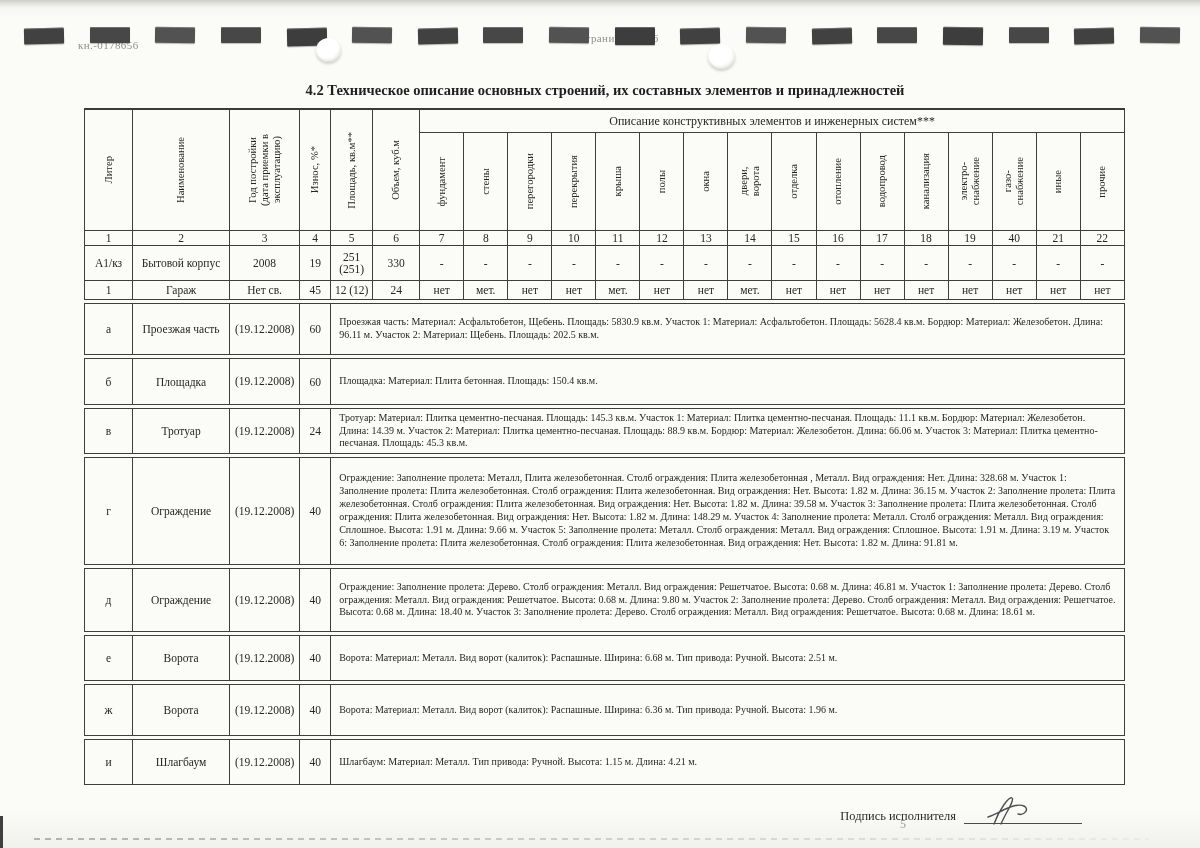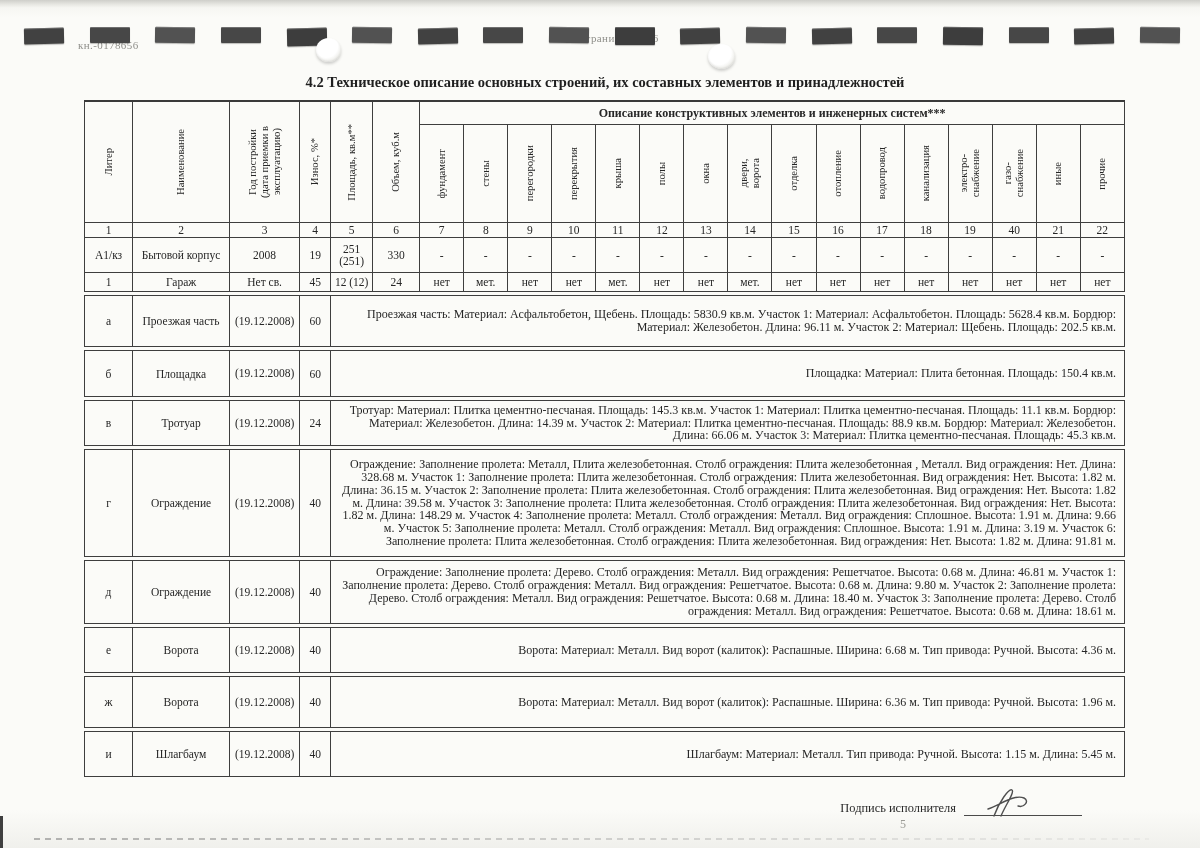--- a/index.html
+++ b/index.html
@@ -35,37 +35,37 @@
   .scan-bottom-line{position:absolute;left:34px;top:838px;width:1115px;height:2px;z-index:2;
     background:repeating-linear-gradient(90deg,#6b6b6b 0 6px, rgba(0,0,0,0) 6px 11px);
     opacity:.5;
     -webkit-mask-image:linear-gradient(90deg,rgba(0,0,0,.95),rgba(0,0,0,.12));
     mask-image:linear-gradient(90deg,rgba(0,0,0,.95),rgba(0,0,0,.12));}
   .edge-sliver{position:absolute;left:0;top:816px;width:3px;height:32px;background:#3f3f3f;z-index:2;}
   .page-num-bottom{position:absolute;left:900px;top:817px;color:#9b9b96;font-size:12px;z-index:2;}
 
   
   .content{position:absolute;left:84px;top:66px;width:1042px;z-index:5;}
-  .title{margin:8px 0 9px 0;text-align:center;font-size:14.5px;font-weight:bold;color:#1f1f1f;}
+  .title{margin:16px 0 9px 0;text-align:center;font-size:14.5px;font-weight:bold;color:#1f1f1f;}
 
   table{border-collapse:collapse;table-layout:fixed;width:1041px;}
   th,td{border:1px solid #3e3e3e;padding:1px 2px;text-align:center;vertical-align:middle;
     font-weight:normal;font-size:11.5px;color:#262626;overflow:hidden;}
   .main-table{border-top:2px solid #3a3a3a;}
-  .group-th{height:20px;font-size:12px;padding:1px 4px;font-weight:bold;}
+  .group-th{height:20px;font-size:12px;padding:1px 4px;}
   .rot-th{vertical-align:middle;}
   .rot{writing-mode:vertical-rl;transform:rotate(180deg);margin:0 auto;
     white-space:pre-line;line-height:12px;font-size:10.6px;text-align:center;max-height:114px;}
   .sys-th{height:95px;}
   .num-row td{height:14px;padding:0;font-size:11.5px;}
   .b-row-1 td{height:32px;}
   .b-row-2 td{height:16px;}
 
   .ltable{margin-top:3px;}
-  .desc{font-size:12px;line-height:12.9px;padding:2px 8px;text-align:right;}
+  .desc{font-size:10px;line-height:12.9px;padding:2px 8px;text-align:left;}
   .year-cell{word-break:break-all;line-height:12.5px;}
   .h-a td{height:46px;} .h-b td{height:41px;} .h-v td{height:40px;}
   .h-g td{height:102px;} .h-d td{height:58px;} .h-e td{height:40px;}
   .h-zh td{height:46px;} .h-i td{height:40px;}
 
   .footnotes{margin:11px 0 0 40px;font-size:12.4px;line-height:1.6;color:#242424;}
   .sig-row{margin-top:24px;padding-right:44px;text-align:right;font-size:12.4px;color:#2a2a2a;}
   .sig-line{display:inline-block;width:118px;border-bottom:1px solid #4a4a4a;
     position:relative;height:14px;margin-left:8px;vertical-align:bottom;}
   .sig-line svg{position:absolute;left:16px;bottom:-4px;}
@@ -370,21 +370,21 @@
           <col style="width:70px">
           <col style="width:31px">
           <col style="width:793px">
         </colgroup>
       <tbody>
           <tr class="h-e">
         <td>е</td>
         <td>Ворота</td>
         <td class="year-cell">(19.12.2008)</td>
         <td>40</td>
-        <td class="desc">Ворота: Материал: Металл. Вид ворот (калиток): Распашные. Ширина: 6.68 м. Тип привода: Ручной. Высота: 4.36 м.</td>
+        <td class="desc">Ворота: Материал: Металл. Вид ворот (калиток): Распашные. Ширина: 6.68 м. Тип привода: Ручной. Высота: 2.51 м.</td>
       </tr>
     </tbody>
       </table>
 
     <table class="ltable">
       <colgroup>
           <col style="width:48px">
           <col style="width:97px">
           <col style="width:70px">
           <col style="width:31px">
@@ -408,21 +408,21 @@
           <col style="width:70px">
           <col style="width:31px">
           <col style="width:793px">
         </colgroup>
       <tbody>
           <tr class="h-i">
         <td>и</td>
         <td>Шлагбаум</td>
         <td class="year-cell">(19.12.2008)</td>
         <td>40</td>
-        <td class="desc">Шлагбаум: Материал: Металл. Тип привода: Ручной. Высота: 1.15 м. Длина: 5.45 м.</td>
+        <td class="desc">Шлагбаум: Материал: Металл. Тип привода: Ручной. Высота: 1.15 м. Длина: 4.21 м.</td>
       </tr>
     </tbody>
       </table>
 
     <div class="footnotes">
     </div>
 
     <div class="sig-row">
       <span>Подпись исполнителя</span><span class="sig-line"><svg width="56" height="34" viewBox="0 0 56 34">
             <path d="M14,31 C19,17 29,3 32,5 C35,7 25,21 21,31 M8,24 C20,20 34,9 44,13 C50,16 44,23 38,21" stroke="#4f4f4f" fill="none" stroke-width="1.4" stroke-linecap="round"></path>

